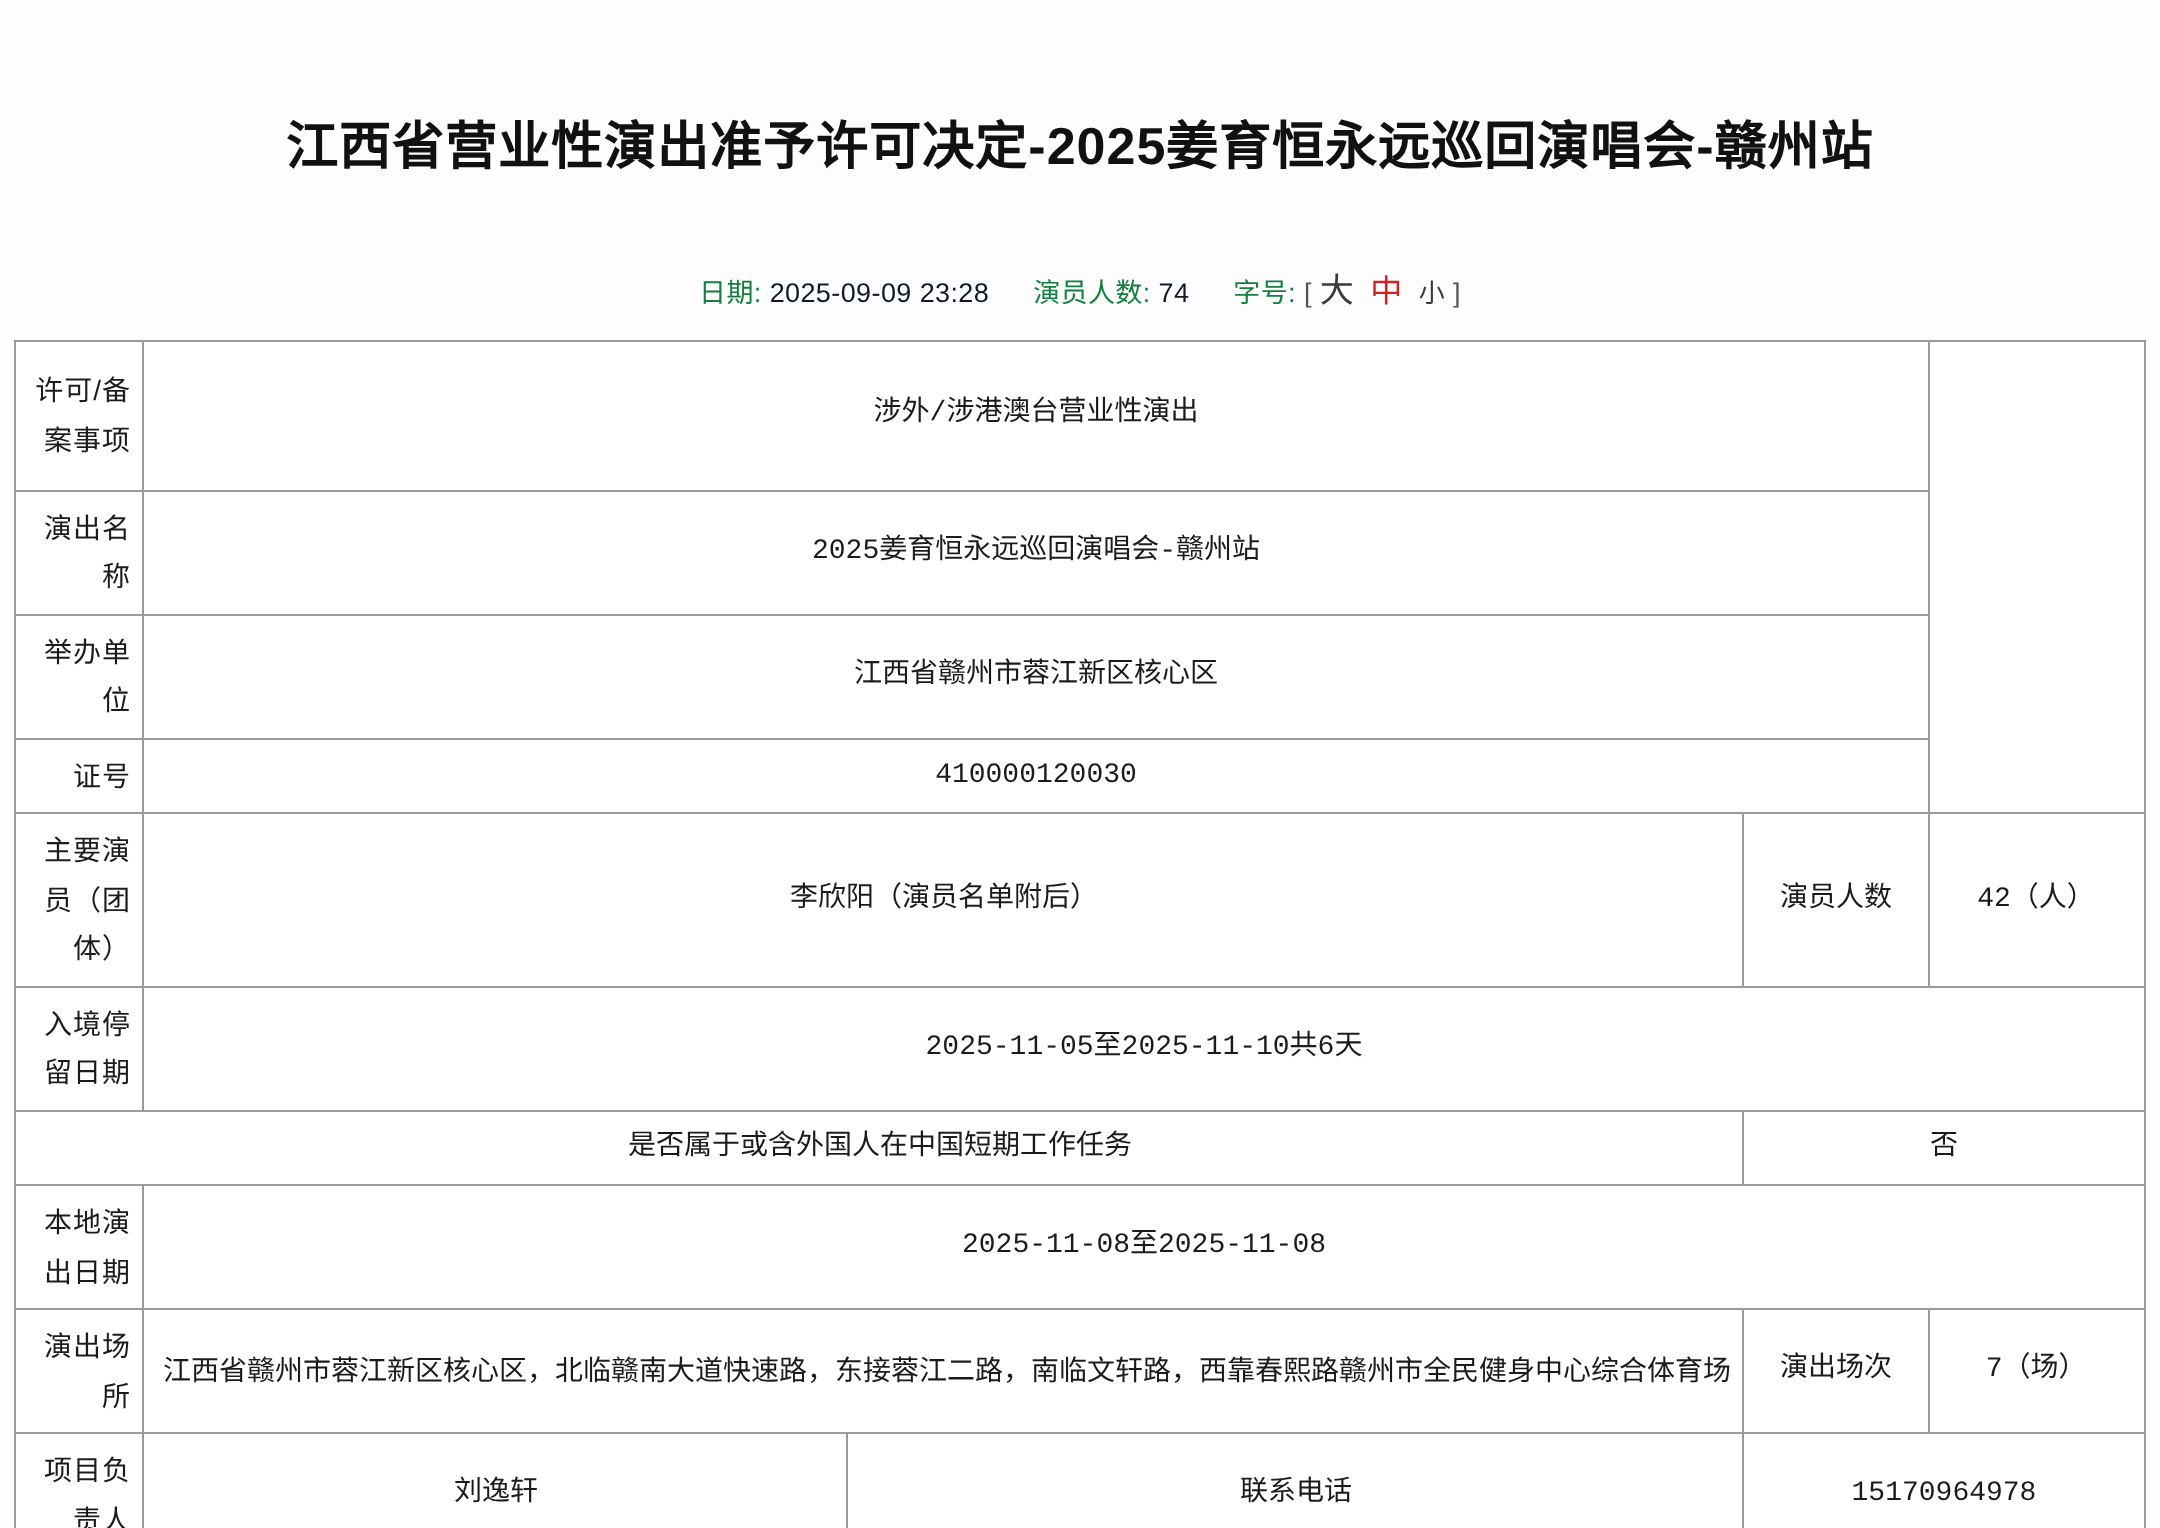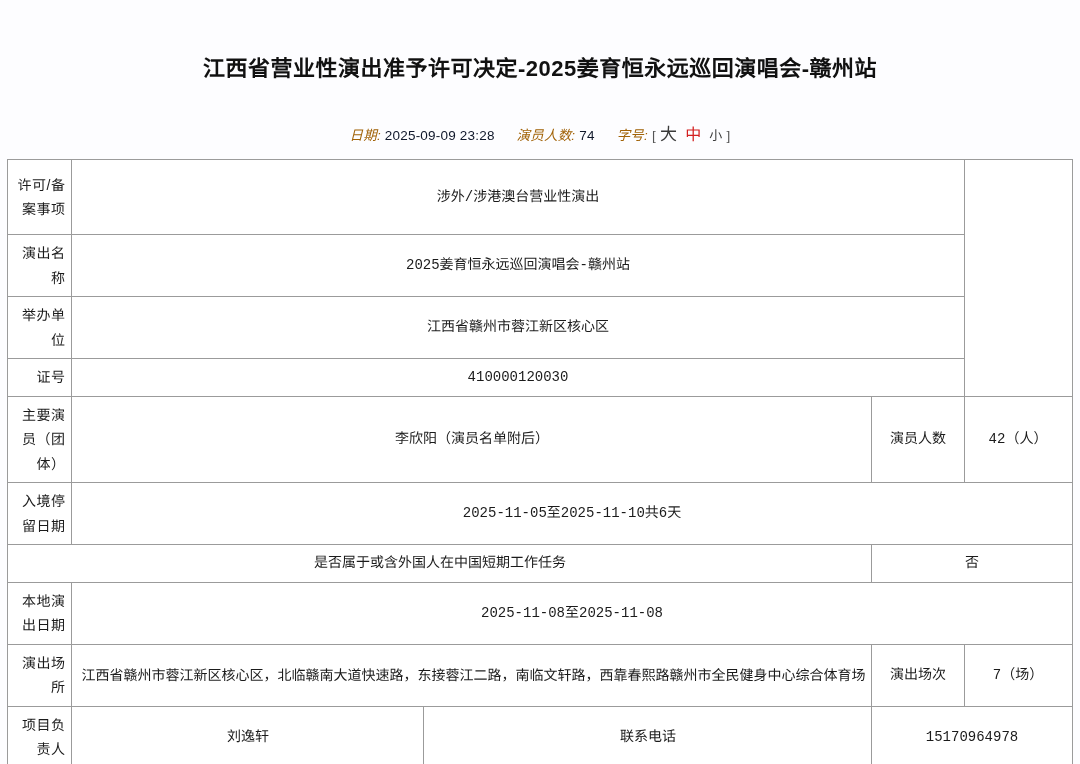--- a/index.html
+++ b/index.html
@@ -16,41 +16,41 @@
     overflow: hidden;
   }
   .page {
     width: 1080px;
     height: 764px;
     position: relative;
     box-sizing: border-box;
   }
   .doc-title {
     text-align: center;
-    font-size: 22px;
+    font-size: 26px;
     font-weight: bold;
     color: #111111;
     letter-spacing: 0.5px;
     padding-top: 40px;
     line-height: 1.3;
   }
   .meta-bar {
     text-align: center;
     font-size: 13.5px;
     color: #6c6c6c;
     padding-top: 22px;
     padding-bottom: 14px;
     letter-spacing: 0.2px;
   }
   .meta-bar .meta-seg {
     display: inline-block;
     margin: 0 9px;
     white-space: nowrap;
   }
-  .meta-bar .meta-label { color: #a16207; font-style: italic; }
+  .meta-bar .meta-label { color: #15803d; }
   .meta-bar .meta-value { color: #0f172a; }
   .fs-group { color: #555555; }
   .fs-opt {
     display: inline-block;
     margin: 0 4px;
     color: #3a3a3a;
     cursor: pointer;
   }
   .fs-big { font-size: 17px; }
   .fs-mid { font-size: 16px; color: #d32020; }

